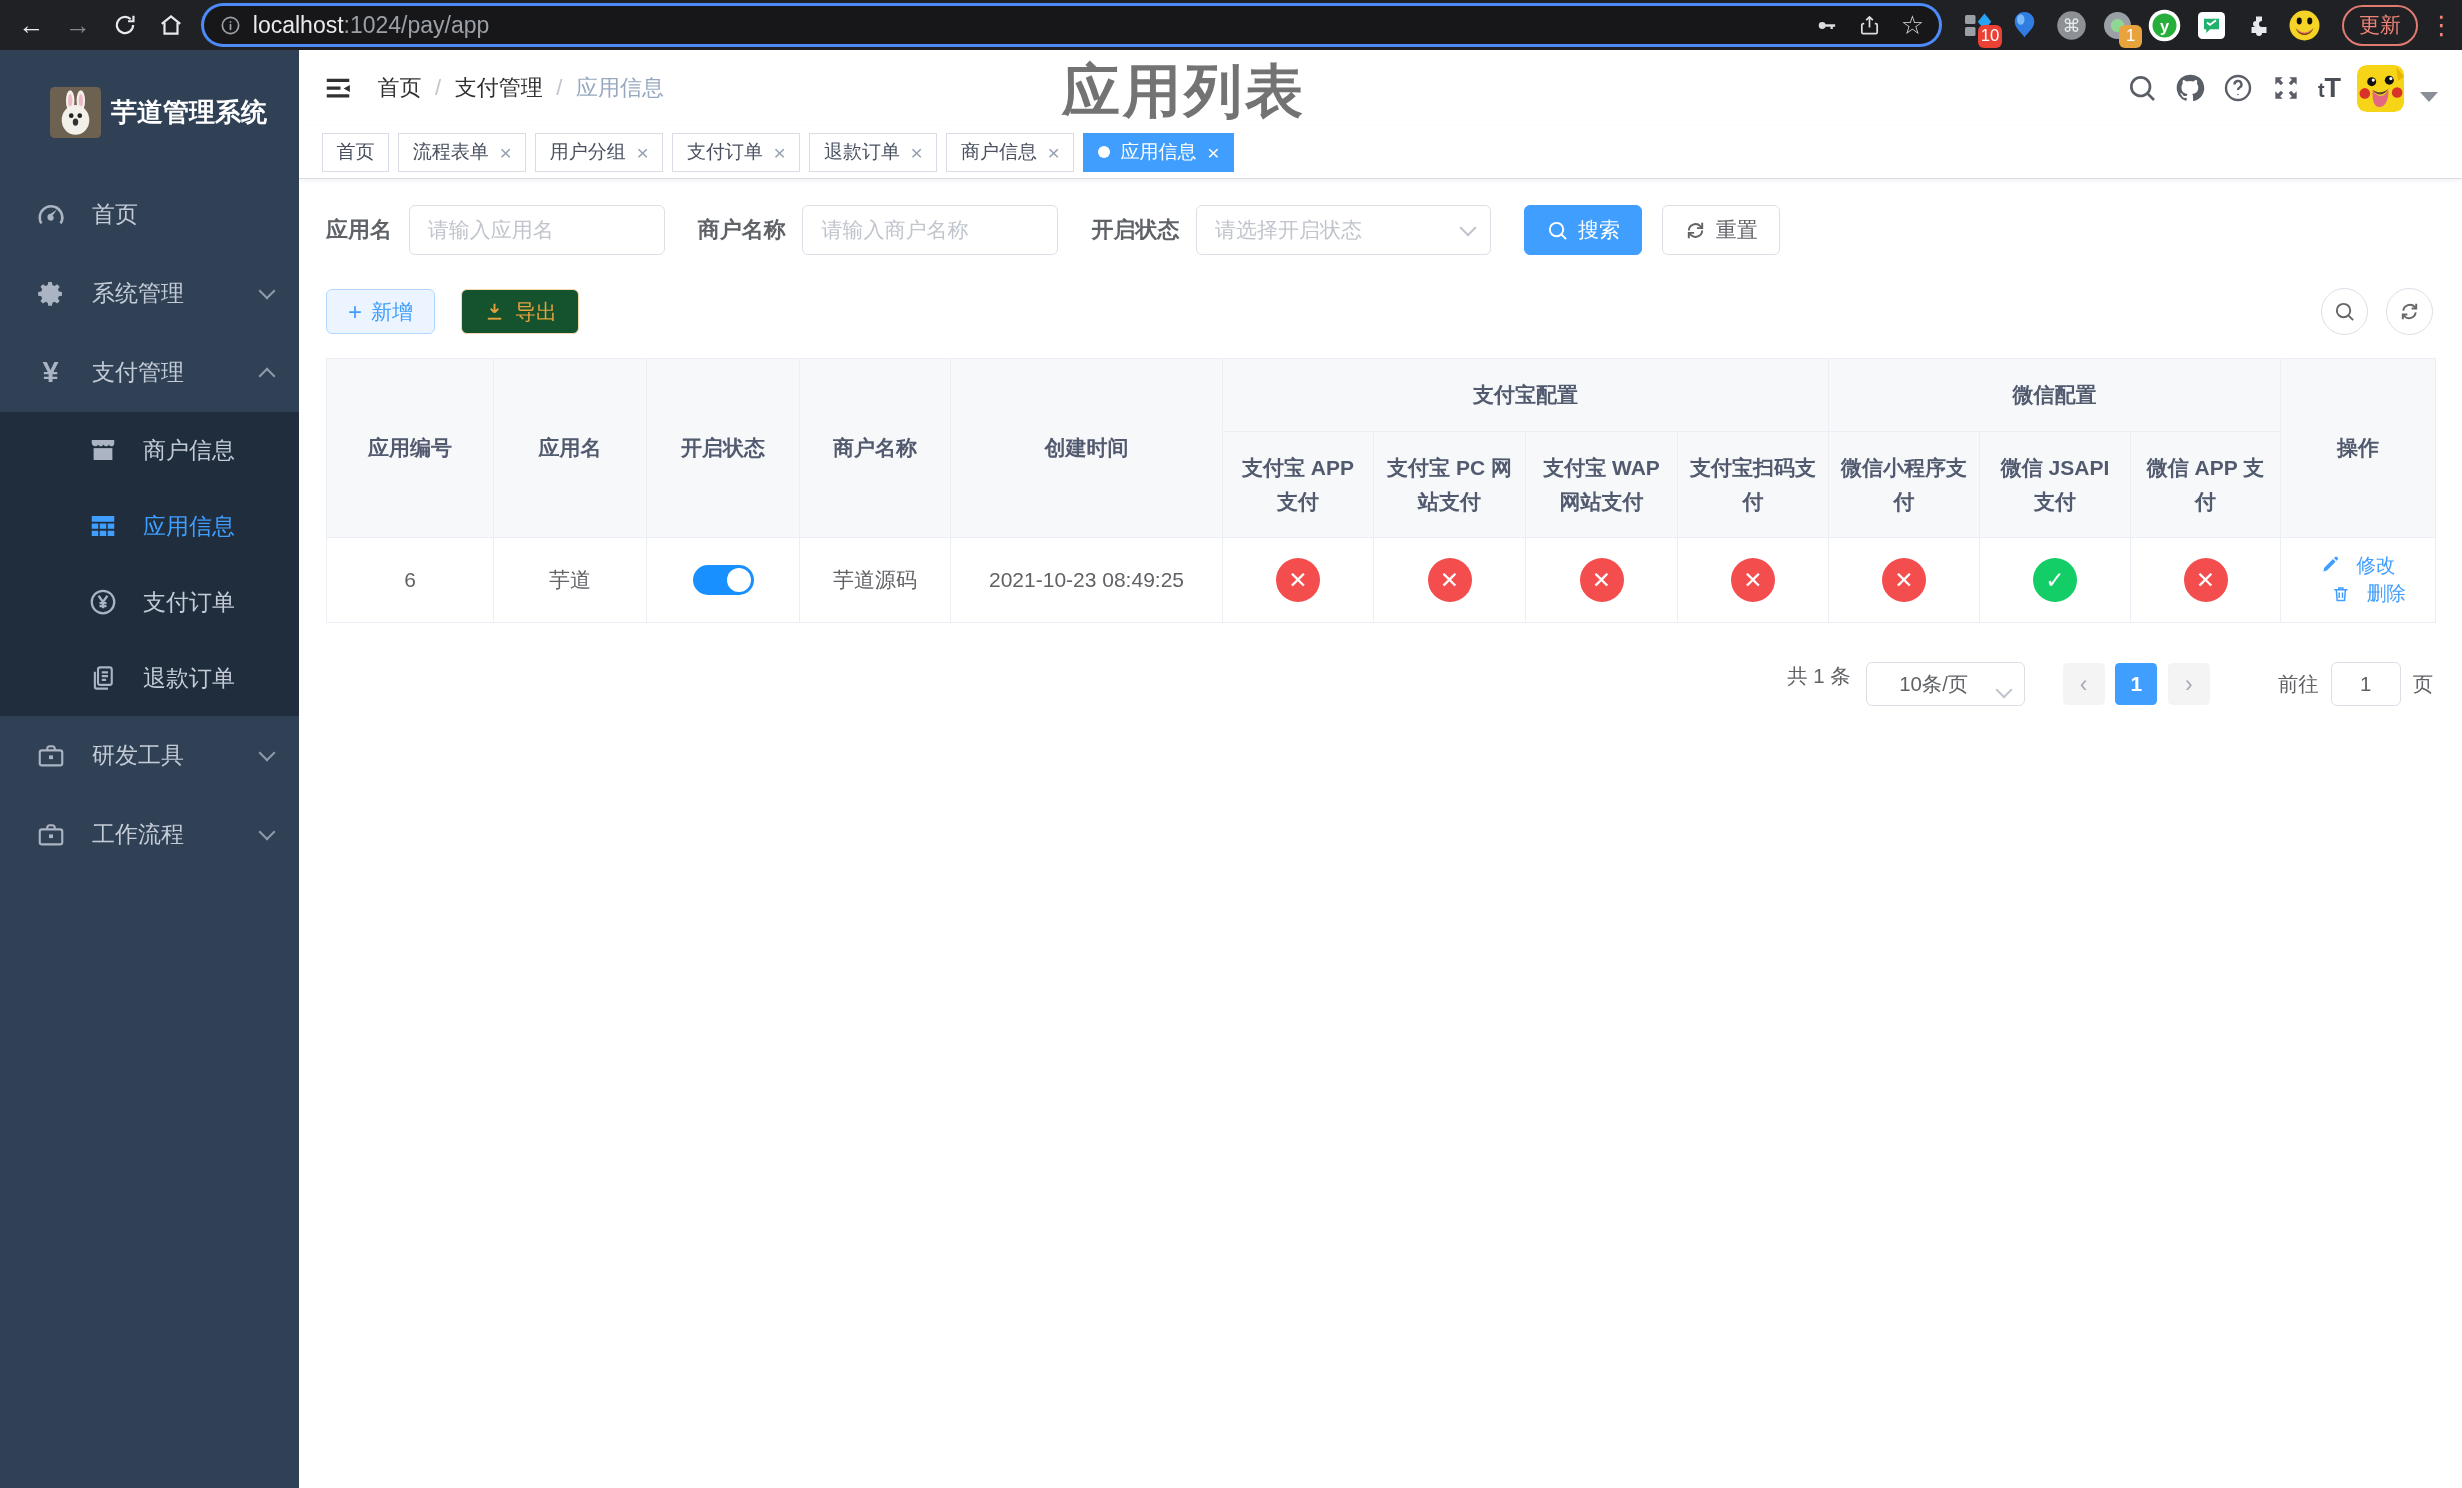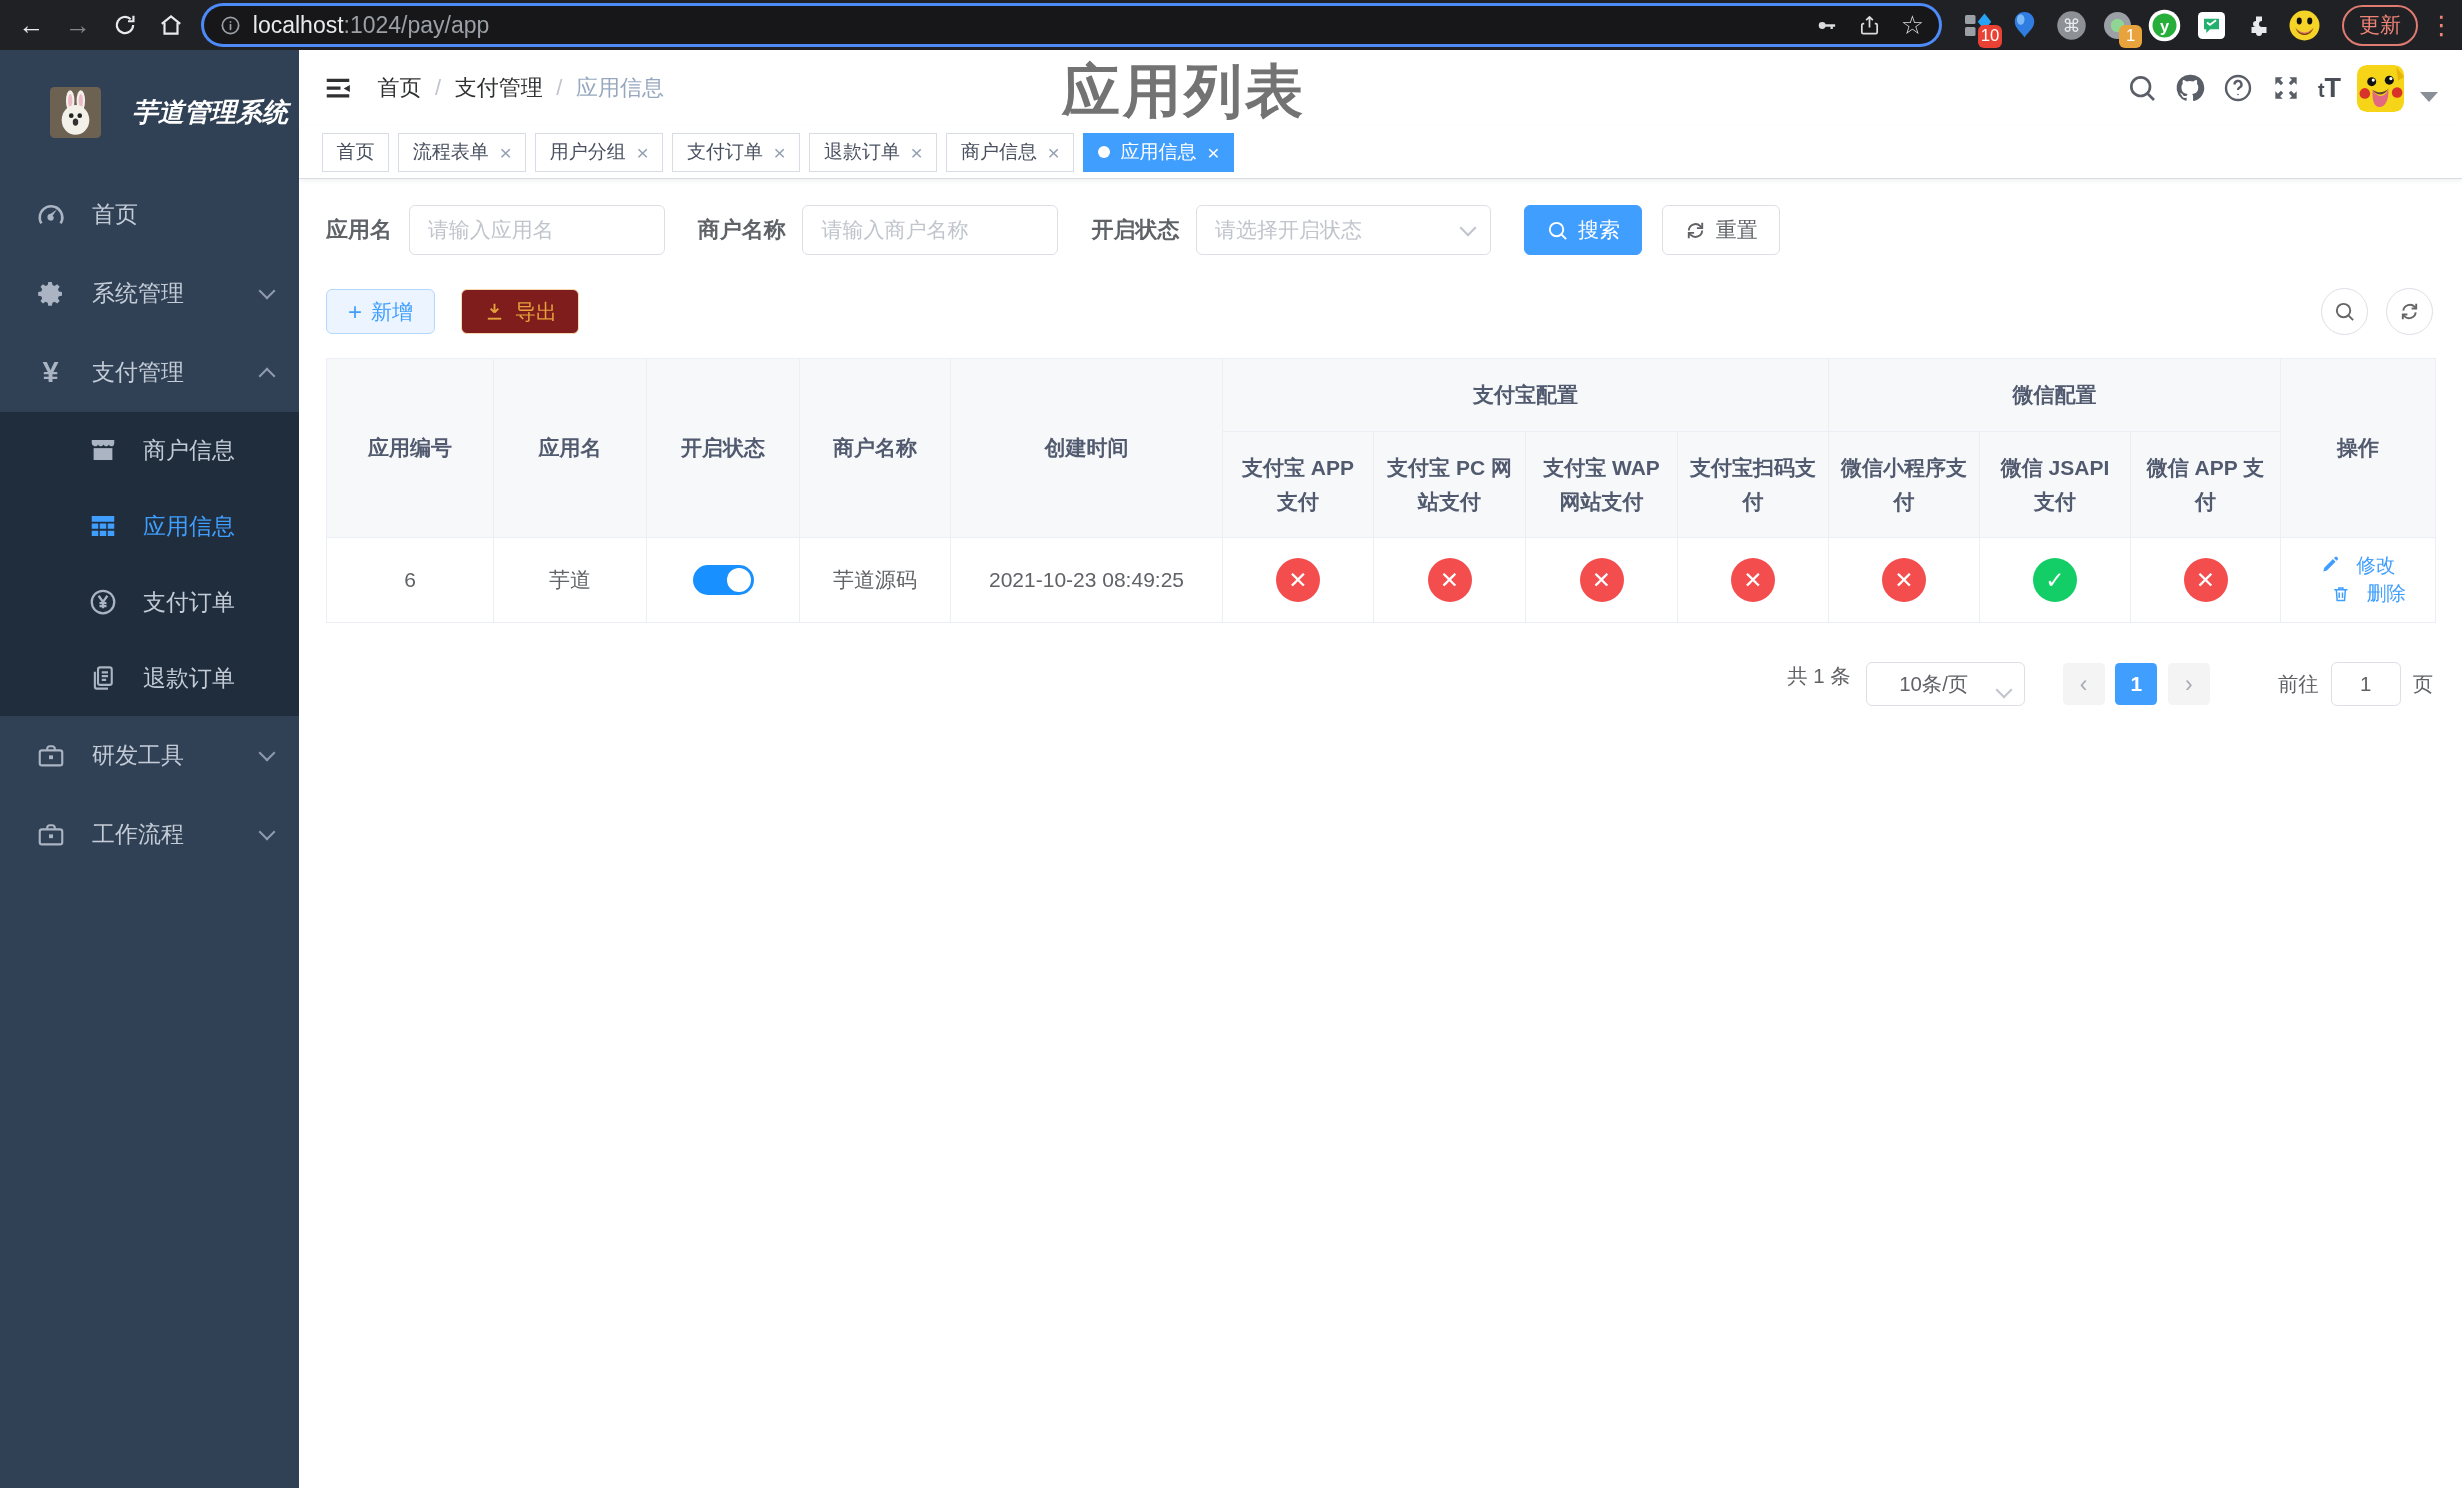--- a/index.html
+++ b/index.html
@@ -25,21 +25,21 @@
   .badge.red { background:#e94235; }
   .badge.orange { background:#e8a33d; color:#fff; }
   .update-pill { border:2.3px solid #e07b72; color:#ee8377; border-radius:21px; font-size:21px; padding:4.5px 15px; margin:0 6px; flex:0 0 auto; }
   .kebab { color:#ee8377; font-size:26px; letter-spacing:0; width:23px; text-align:center; flex:0 0 auto; }
 
   
   .window { display:flex; height:1439px; }
 
   
   .sidebar { width:299px; background:#304156; color:#c3cbd6; flex:0 0 auto; overflow:hidden; }
-  .logo-row { height:125px; display:flex; align-items:center; padding-left:50px; gap:31px;font-style:italic; }
+  .logo-row { height:125px; display:flex; align-items:center; padding-left:50px; gap:10px; }
   .logo-img { width:51px; height:51px; border-radius:4.5px; overflow:hidden; flex:0 0 auto; }
   .logo-img svg { width:100%; height:100%; display:block; }
   .logo-title { color:#fff; font-size:26px; font-weight:700; white-space:nowrap; }
   .menu-item { height:79px; display:flex; align-items:center; padding:0 26px 0 33px; font-size:23px; cursor:pointer; }
   .menu-item .mi-icon { width:35px; height:30px; margin-right:24px; display:flex; align-items:center; justify-content:center; font-size:27px; color:#aab4c2; }
   .menu-item .mi-icon svg { width:30px; height:30px; }
   .menu-item .mi-label { flex:1 1 auto; }
   .chev { width:12px; height:12px; border-right:2.3px solid #8f9bab; border-bottom:2.3px solid #8f9bab; display:inline-block; transform:rotate(45deg); margin-top:-6px; }
   .chev.up { transform:rotate(-135deg); margin-top:7.6px; }
   .submenu { background:#1f2d3d; }
@@ -83,21 +83,21 @@
   .f-input input::placeholder { color:#c0c4cc; }
   .f-input.wide input { width:295px; padding-right:45px; }
   .sel-caret { position:absolute; right:16.7px; top:18px; }
   .sel-caret .chev { border-color:#c0c4cc; }
   .btn { display:inline-flex; align-items:center; justify-content:center; gap:9px; border-radius:6px; font-size:21px; cursor:pointer; white-space:nowrap; }
   .btn svg { width:23px; height:23px; }
   .btn-primary { background:#409eff; border:1.5px solid #409eff; color:#fff; height:50px; padding:0 21px; }
   .btn-plain { background:#fff; border:1.5px solid #dcdfe6; color:#606266; height:50px; padding:0 21px; margin-left:19.7px; }
   .toolbar-row { margin-top:33px; display:flex; align-items:center; }
   .btn-add { background:#ecf5ff; border:1.5px solid #b3d8ff; color:#409eff; height:45px; padding:0 21px; }
-  .btn-export { background:#7f1d1d; border:1.5px solid #f5dab1; color:#e6a23c; height:45px; padding:0 21px; margin-left:26px; }
+  .btn-export { background:#14532d; border:1.5px solid #f5dab1; color:#e6a23c; height:45px; padding:0 21px; margin-left:26px; }
   .toolbar-right { margin-left:auto; display:flex; gap:18px; }
   .circle-btn { width:47px; height:47px; border-radius:50%; border:1.5px solid #dcdfe6; background:#fff; display:flex; align-items:center; justify-content:center; color:#666; cursor:pointer; }
   .circle-btn svg { width:23px; height:23px; }
 
   
   table.grid { border-collapse:collapse; width:100%; margin-top:23px; table-layout:fixed; }
   .grid th, .grid td { border:1.5px solid #ebeef5; font-size:21px; text-align:center; vertical-align:middle; }
   .grid thead th { background:#f7f8fa; color:#515a6e; font-weight:700; padding:13.6px 7.6px; line-height:1.6; }
   .grid thead tr.r1 th { height:73px; }
   .grid thead tr.r2 th { height:106px; }

